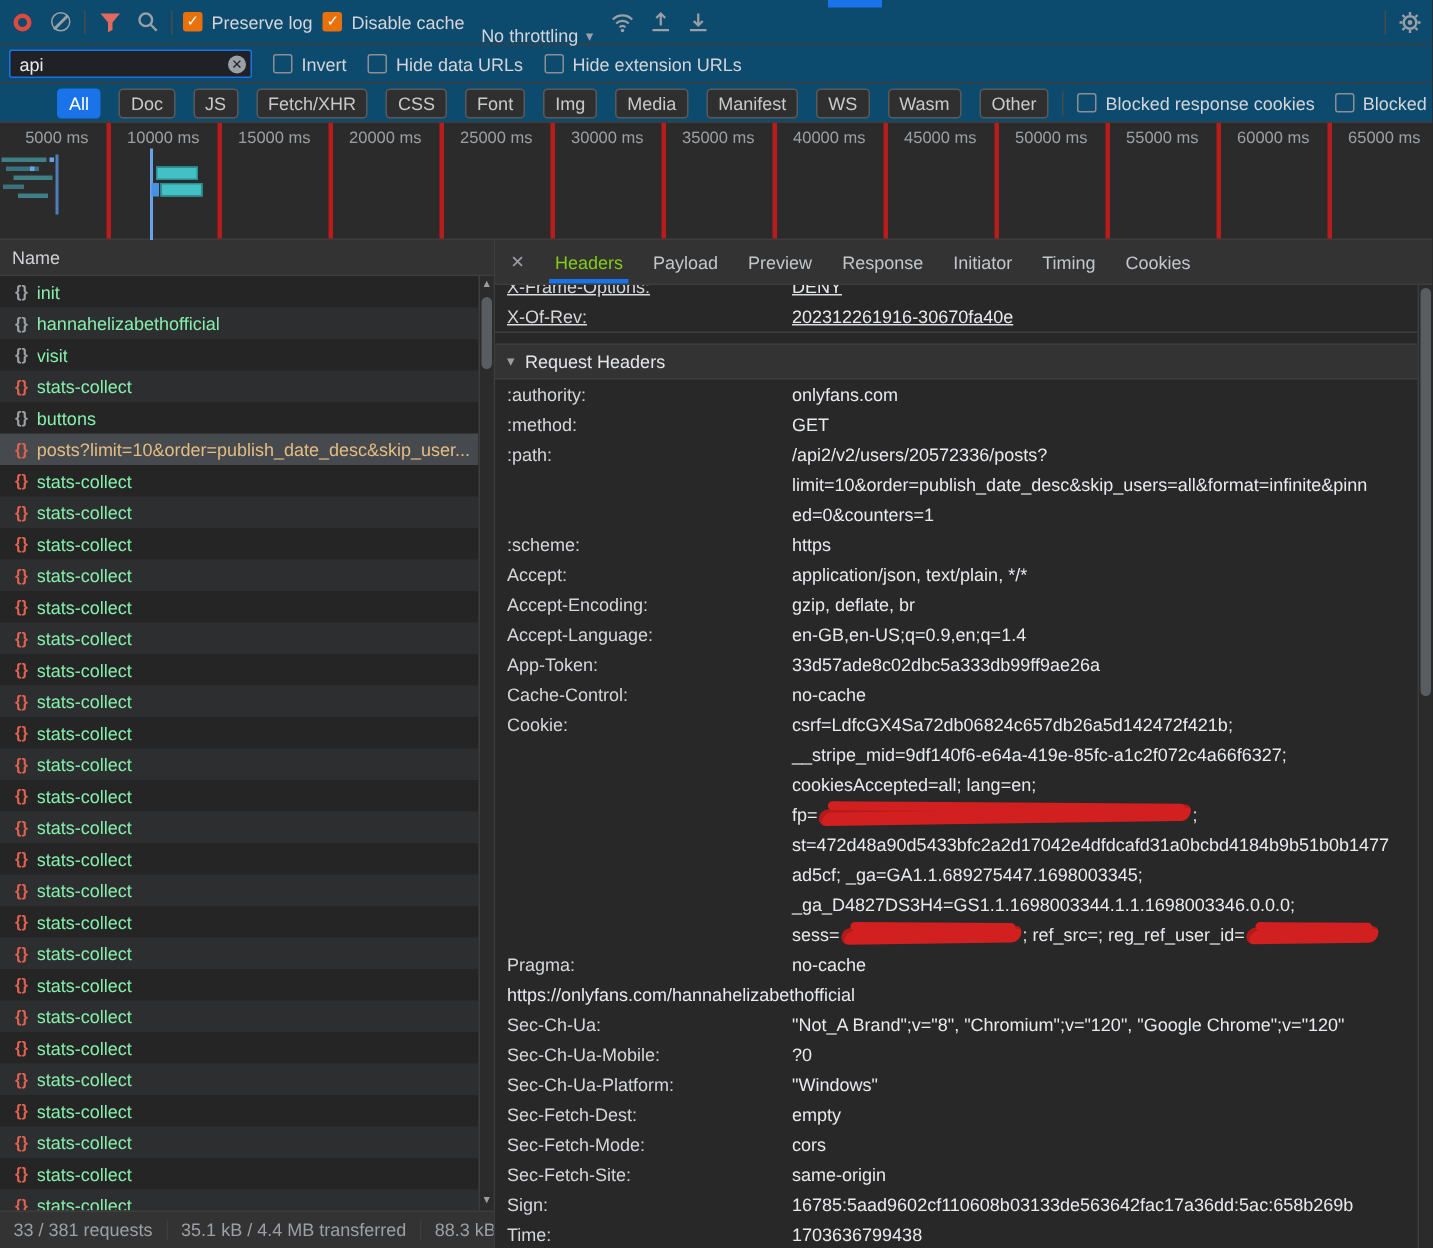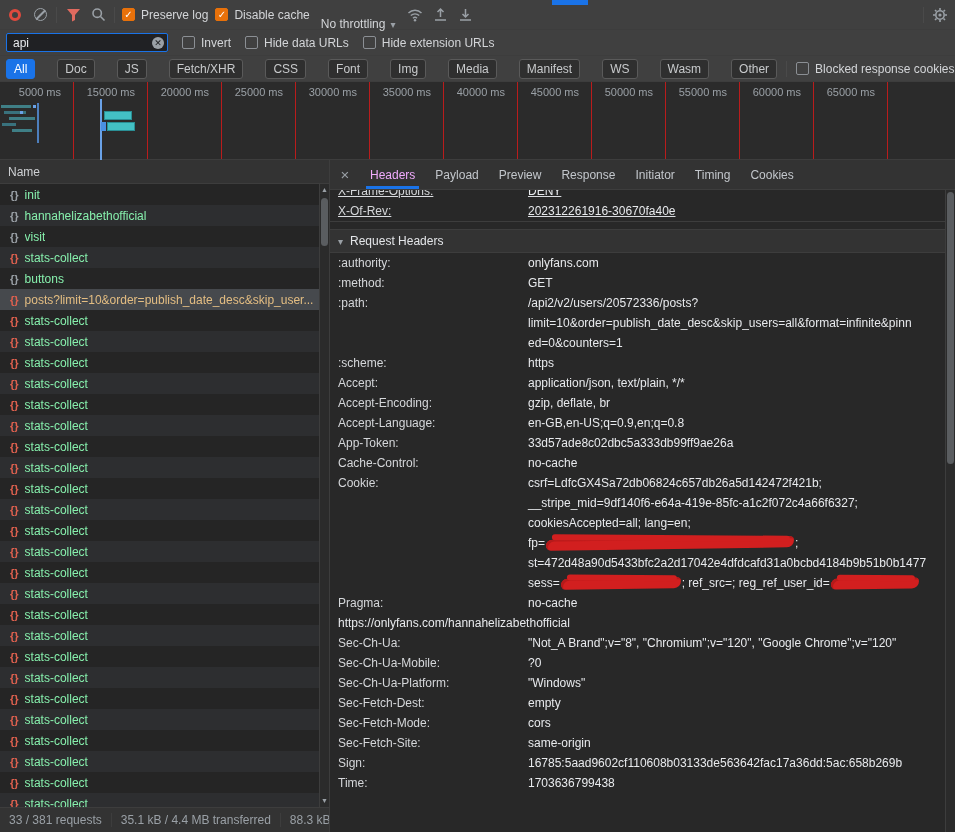--- a/index.html
+++ b/index.html
@@ -7,21 +7,21 @@
   body {
     font-family: "Liberation Sans", sans-serif;
     font-size: 12px;
     background: #282828;
     color: #dadce0;
     position: relative;
   }
   .devtools { display: flex; flex-direction: column; height: 832px; }
 
   
-  .tb { display: flex; align-items: center; background: #404040; border-bottom: 1px solid #3d3d3d; padding: 12px 6px; gap: 7px; flex: none; }
+  .tb { display: flex; align-items: center; background: #0c4a6e; border-bottom: 1px solid #3d3d3d; padding: 12px 6px; gap: 7px; flex: none; }
   .tb1 { height: 30px; position: relative; }
   .tb2 { height: 26px; gap: 14px; }
   .tb3 { height: 26px; gap: 5px; }
   .vsep { width: 1px; height: 16px; background: #4a4a4a; flex: none; }
   .flex-sp { flex: 1; }
   .icon { display: inline-flex; align-items: center; justify-content: center; width: 18px; height: 18px; flex: none; }
   .record { width: 12px; height: 12px; border-radius: 50%; border: 3px solid #df4a3e; }
   .clear { width: 13px; height: 13px; border-radius: 50%; border: 1.5px solid #9aa0a6; position: relative; }
   .clear .slash { position: absolute; left: -1px; top: 4.5px; width: 13px; height: 1.5px; background: #9aa0a6; transform: rotate(-45deg); }
   svg.sicon { display: block; }
@@ -41,21 +41,21 @@
   .filter-input { width: 162px; height: 19px; background: #202124; border: 1px solid #1a73e8; border-radius: 2px; color: #e8eaed; font: 12px "Liberation Sans", sans-serif; padding: 0 20px 0 6px; outline: none; }
   .clear-filter { position: absolute; right: 4px; top: 4px; width: 12px; height: 12px; border-radius: 50%; background: #9aa0a6; color: #202124; font-size: 9px; line-height: 12px; text-align: center; }
 
   
   .chip { padding: 2px 7px; border: 1px solid #5a5a5a; border-radius: 3px; background: #2f2f2f; color: #c8cacc; white-space: nowrap; flex: none; }
   .chip.selected { background: #1a73e8; border-color: #1a73e8; color: #ffffff; }
 
   
   .overview { height: 78px; position: relative; background: #2b2b2b; border-bottom: 1px solid #3d3d3d; flex: none; }
   .ruler { display: flex; height: 100%; }
-  .tl-col { width: 74px; flex: none; border-right: 1px solid #b91c1c; font-size: 11px; color: #9aa0a6; padding: 4px 12px 0 0; text-align: right; white-space: nowrap; overflow: hidden; }
+  .tl-col { width: 74px; flex: none; border-right: 3px solid #b91c1c; font-size: 11px; color: #9aa0a6; padding: 4px 12px 0 0; text-align: right; white-space: nowrap; overflow: hidden; }
   .ov-bars div { position: absolute; }
   .bA1 { left: 1px;  top: 23px; width: 30px; height: 3px; background: #3f7f86; }
   .bA2 { left: 4px;  top: 29px; width: 22px; height: 3px; background: #39727d; }
   .bA3 { left: 9px;  top: 35px; width: 26px; height: 3px; background: #3f7f86; }
   .bA4 { left: 2px;  top: 41px; width: 14px; height: 3px; background: #39727d; }
   .bA5 { left: 12px; top: 47px; width: 20px; height: 3px; background: #3f7f86; }
   .bD1 { left: 33px; top: 23px; width: 3px; height: 3px; background: #6aa2e8; }
   .bD2 { left: 20px; top: 29px; width: 3px; height: 3px; background: #6aa2e8; }
   .vl1 { left: 37px; top: 21px; width: 2px; height: 40px; background: #4d7fbd; }
   .vl2 { left: 100px; top: 17px; width: 2px; height: 61px; background: #6aa2e8; }
@@ -86,21 +86,21 @@
   .left-thumb { top: 2px; height: 48px; }
 
   .statusbar { height: 25px; flex: none; background: #333333; border-top: 1px solid #3d3d3d; display: flex; align-items: center; color: #9aa0a6; overflow: hidden; }
   .statusbar .seg { padding: 0 9px; border-right: 1px solid #3d3d3d; white-space: nowrap; height: 14px; line-height: 14px; }
 
   
   .detail { flex: 1; display: flex; flex-direction: column; min-width: 0; position: relative; background: #282828; }
   .tabs { height: 30px; flex: none; display: flex; align-items: stretch; background: #333333; border-bottom: 1px solid #3d3d3d; }
   .tab-close { width: 30px; display: flex; align-items: center; justify-content: center; color: #9aa0a6; font-size: 15px; }
   .tab { padding: 0 10px; display: flex; align-items: center; color: #c3c7cc; position: relative; }
-  .tab.selected { color: #f0abfc; }
+  .tab.selected { color: #84cc16; }
   .tab.selected::after { content: ""; position: absolute; left: 6px; right: 6px; bottom: 0; height: 3px; background: #1a73e8; }
 
   .detail-body { flex: 1; overflow: hidden; padding-right: 10px; }
   .scrolled-wrap { overflow: hidden; border-bottom: 1px solid #3d3d3d; text-decoration: underline; }
   .scrolled-wrap .kv:first-child { margin-top: -9px; }
   .section-head { height: 24px; background: #333333; border-top: 1px solid #3d3d3d; border-bottom: 1px solid #3d3d3d; display: flex; align-items: center; gap: 7px; padding-left: 8px; color: #e4e6e9; margin-top: 7px; }
   .section-head .tri { font-size: 10px; color: #9aa0a6; }
   .kv { display: flex; padding-left: 8px; line-height: 20px; }
   .kv .k { width: 190px; flex: none; color: #d5d7da; }
   .kv .v { flex: 1; color: #e8eaed; word-break: break-all; padding-right: 14px; }
@@ -197,21 +197,21 @@
       <span class="box"></span>
       <span>Hide data URLs</span>
     </label>
     <label class="cb">
       <span class="box"></span>
       <span>Hide extension URLs</span>
     </label>
   </div>
 
   <div class="tb tb3">
-    <span style="display:inline-flex;gap:22px;align-items:center;">
+    <span style="display:inline-flex;gap:12px;align-items:center;margin-left:32px;">
         <span class="chip selected">All</span>
         <span class="chip">Doc</span>
         <span class="chip">JS</span>
         <span class="chip">Fetch/XHR</span>
         <span class="chip">CSS</span>
         <span class="chip">Font</span>
         <span class="chip">Img</span>
         <span class="chip">Media</span>
         <span class="chip">Manifest</span>
         <span class="chip">WS</span>
@@ -229,20 +229,21 @@
     </label>
     <label class="cb" style="margin-left:8px;">
       <span class="box"></span>
       <span>3rd-party requests</span>
     </label>
   </div>
 
   <div class="overview">
     <div class="ruler">
         <div class="tl-col"><span>5000 ms</span></div>
+        <div class="tl-col"><span>10000 ms</span></div>
         <div class="tl-col"><span>15000 ms</span></div>
         <div class="tl-col"><span>20000 ms</span></div>
         <div class="tl-col"><span>25000 ms</span></div>
         <div class="tl-col"><span>30000 ms</span></div>
         <div class="tl-col"><span>35000 ms</span></div>
         <div class="tl-col"><span>40000 ms</span></div>
         <div class="tl-col"><span>45000 ms</span></div>
         <div class="tl-col"><span>50000 ms</span></div>
         <div class="tl-col"><span>55000 ms</span></div>
         <div class="tl-col"><span>60000 ms</span></div>
@@ -459,38 +460,40 @@
             <div class="kv">
               <span class="k">Accept:</span>
               <div class="v">application/json, text/plain, */*</div>
             </div>
             <div class="kv">
               <span class="k">Accept-Encoding:</span>
               <div class="v">gzip, deflate, br</div>
             </div>
             <div class="kv">
               <span class="k">Accept-Language:</span>
-              <div class="v">en-GB,en-US;q=0.9,en;q=0.8</div>
+              <div class="v">en-GB,en-US;q=0.9,en;q=1.4</div>
             </div>
             <div class="kv">
               <span class="k">App-Token:</span>
               <div class="v">33d57ade8c02dbc5a333db99ff9ae26a</div>
             </div>
             <div class="kv">
               <span class="k">Cache-Control:</span>
               <div class="v">no-cache</div>
             </div>
             <div class="kv">
               <span class="k">Cookie:</span>
               <div class="v">
                 <div class="vline"><span>csrf=LdfcGX4Sa72db06824c657db26a5d142472f421b;</span></div>
                 <div class="vline"><span>__stripe_mid=9df140f6-e64a-419e-85fc-a1c2f072c4a66f6327;</span></div>
                 <div class="vline"><span>cookiesAccepted=all; lang=en;</span></div>
                 <div class="vline"><span>fp=</span><span class="redact" style="width: 248px;"></span><span>;</span></div>
                 <div class="vline"><span>st=472d48a90d5433bfc2a2d17042e4dfdcafd31a0bcbd4184b9b51b0b1477</span></div>
+                <div class="vline"><span>ad5cf; _ga=GA1.1.689275447.1698003345;</span></div>
+                <div class="vline"><span>_ga_D4827DS3H4=GS1.1.1698003344.1.1.1698003346.0.0.0;</span></div>
                 <div class="vline"><span>sess=</span><span class="redact" style="width: 120px;"></span><span>; ref_src=; reg_ref_user_id=</span><span class="redact" style="width: 88px;"></span></div>
               </div>
             </div>
             <div class="kv">
               <span class="k">Pragma:</span>
               <div class="v">no-cache</div>
             </div>
             <div class="kv">
               <div class="v">https://onlyfans.com/hannahelizabethofficial</div>
             </div>

